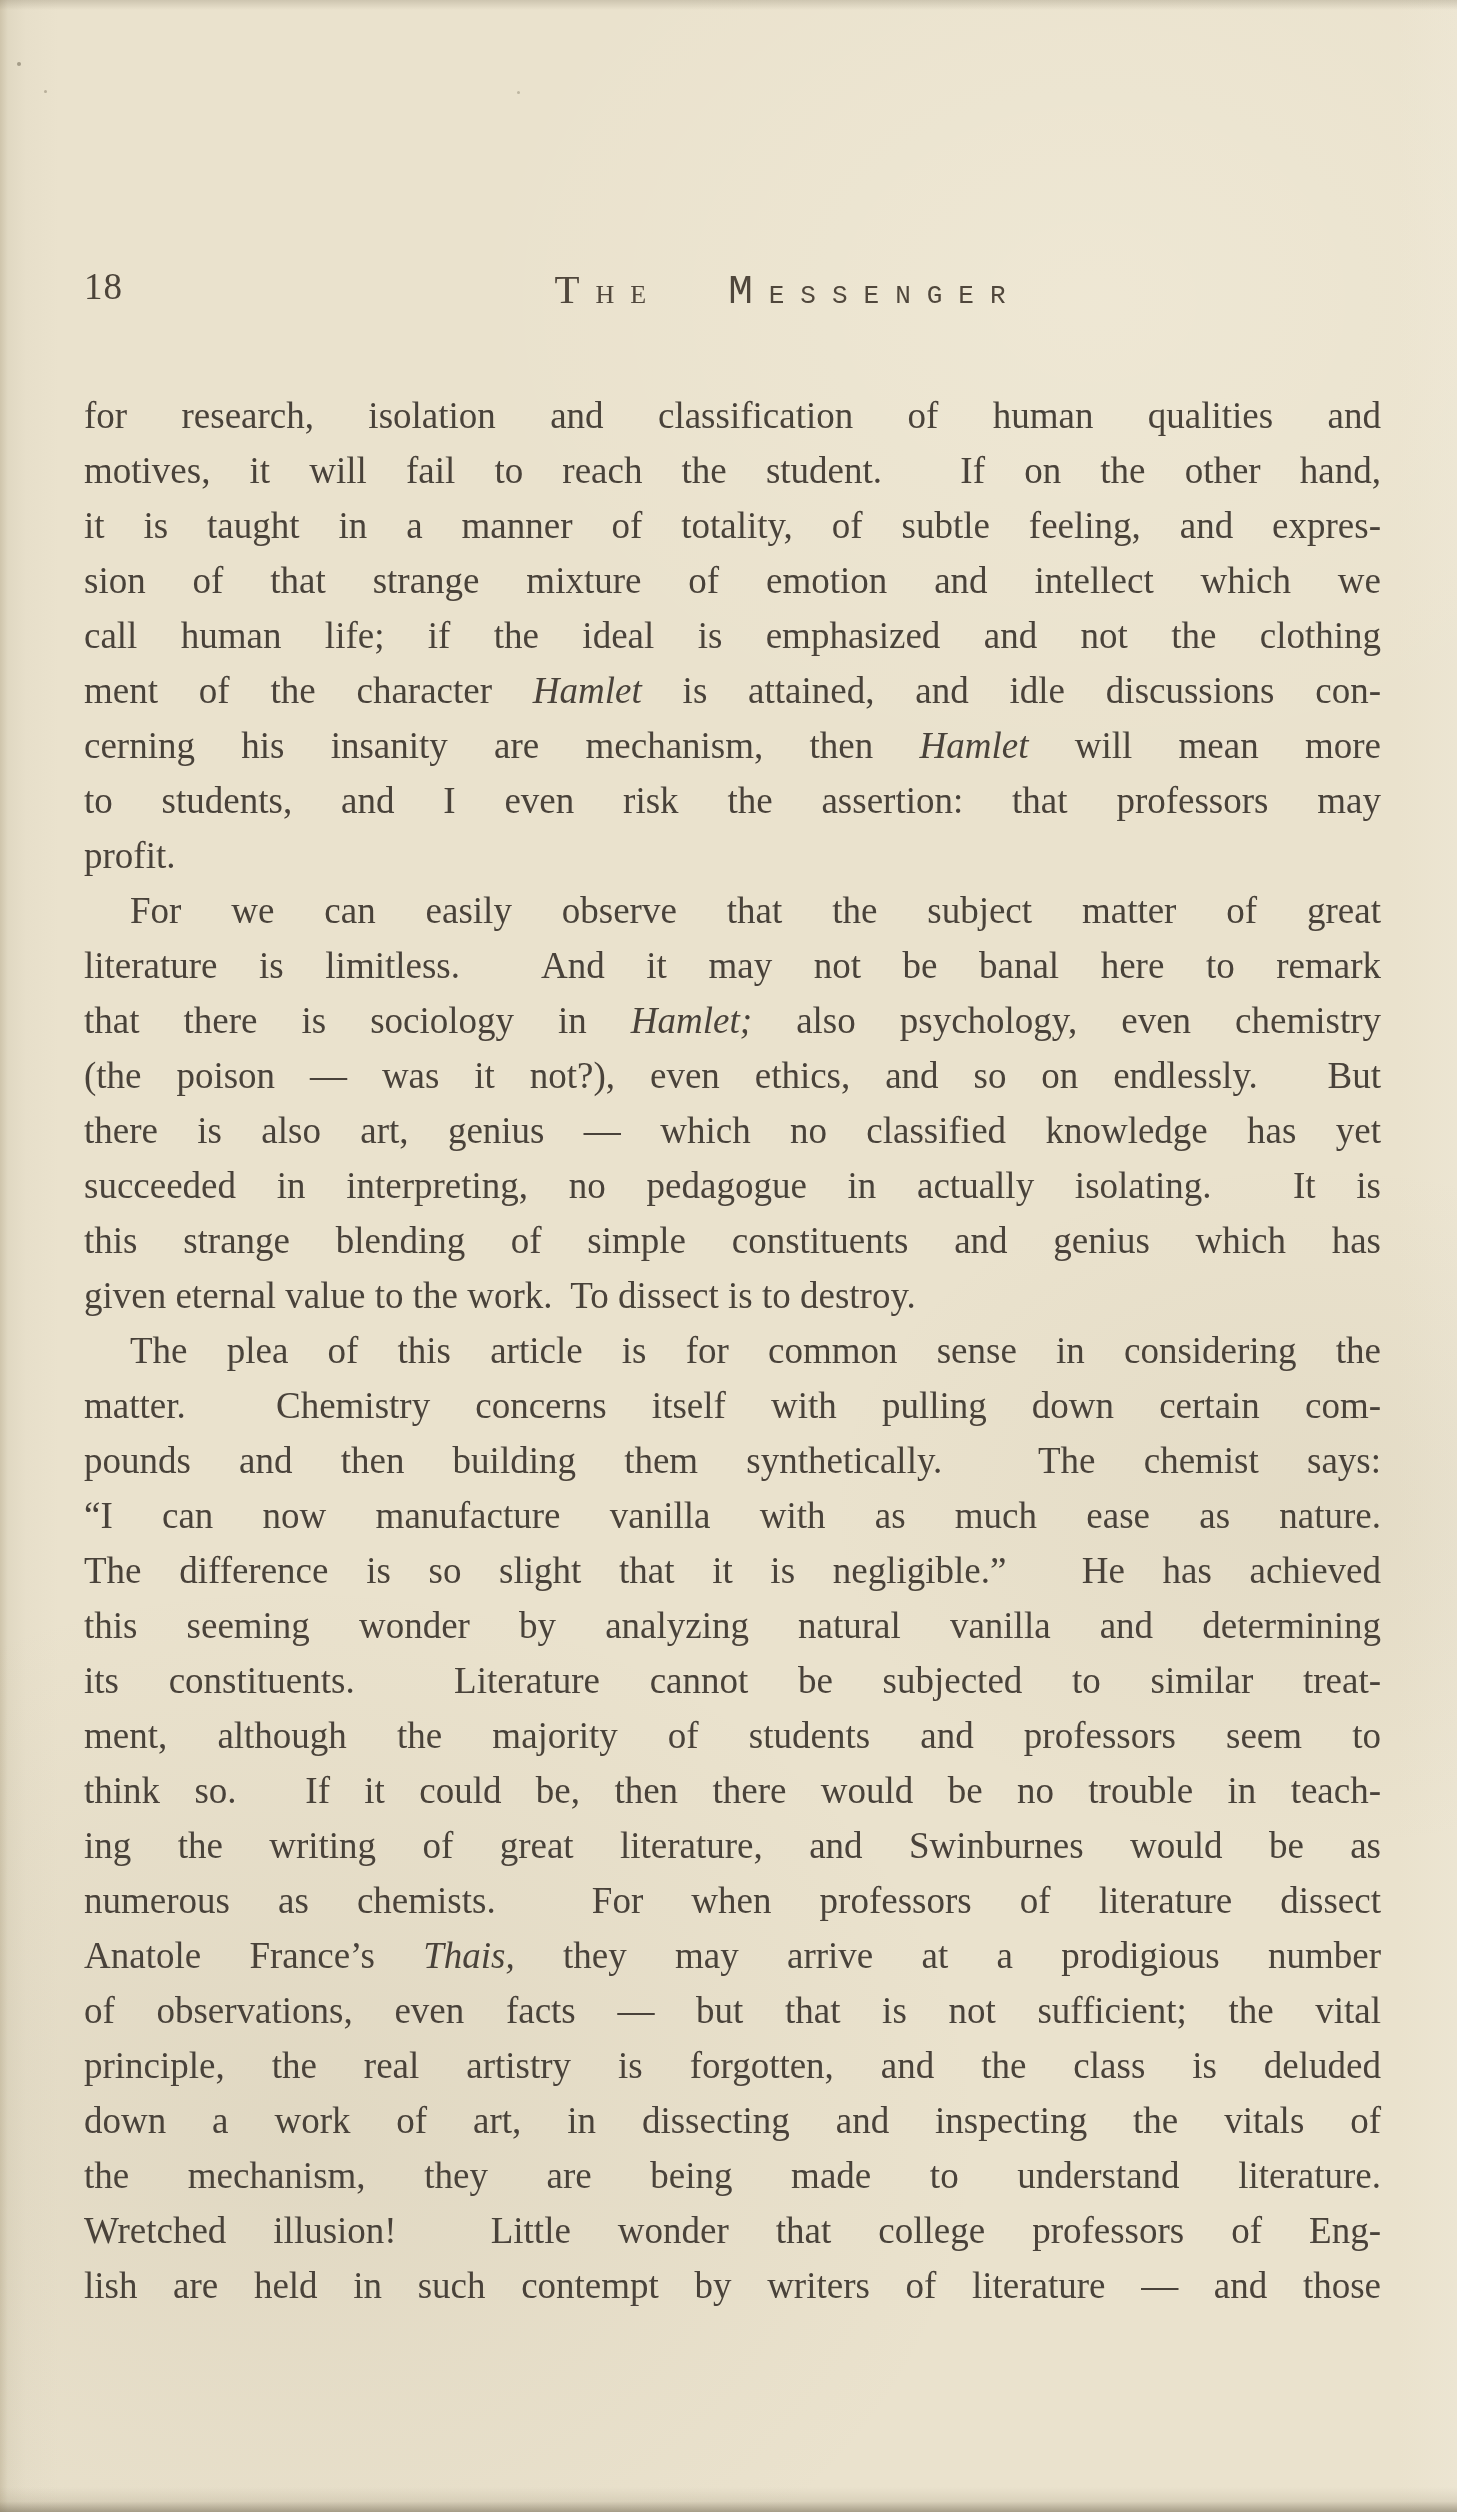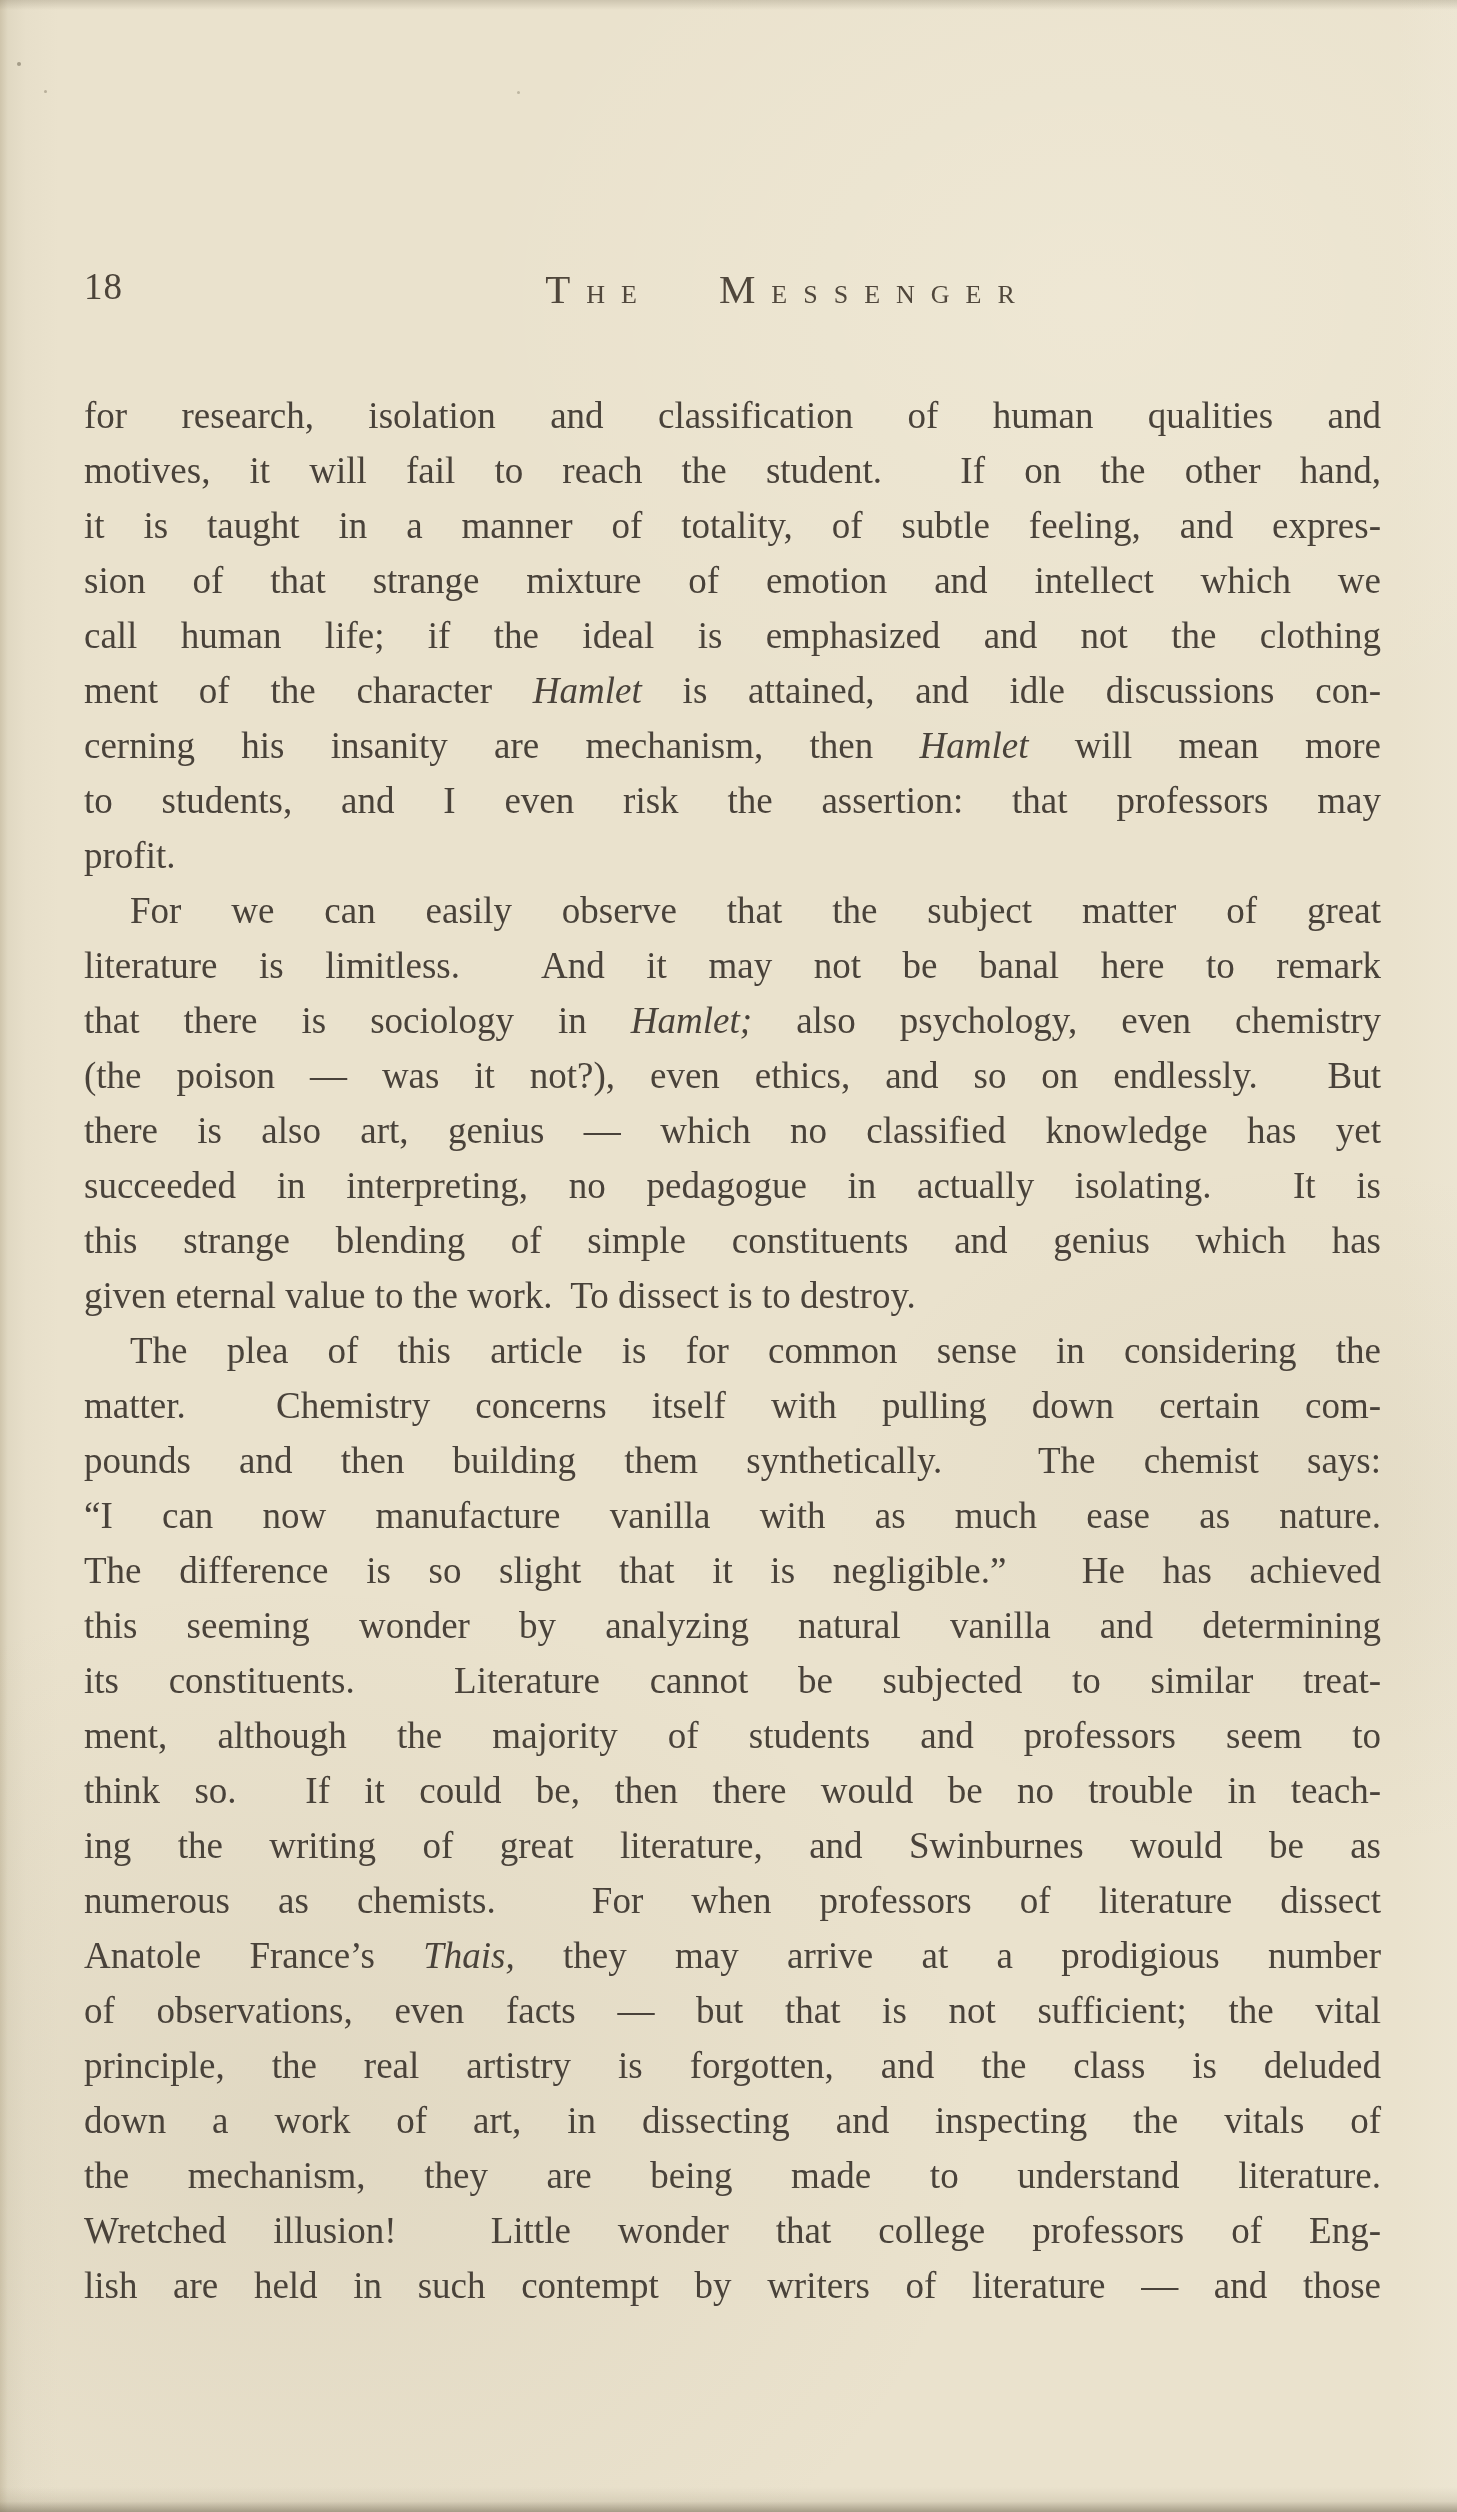--- a/index.html
+++ b/index.html
@@ -52,21 +52,21 @@
     width: 297px;
   }
   .journal-title {
     flex: 1;
     text-align: center;
     color: #50473c;
     white-space: nowrap;
     transform: translateX(-104px);
   }
   .title-word { display: inline-block; }
-  .title-word + .title-word { margin-left: 66px; }
+  .title-word + .title-word { margin-left: 66px; font-family: Liberation Mono, monospace; }
   .cap {
     font-size: 41px;
     letter-spacing: 16px;
   }
   .smallcap {
     font-size: 26px;
     letter-spacing: 16px;
   }
   .article-body {
     position: absolute;

